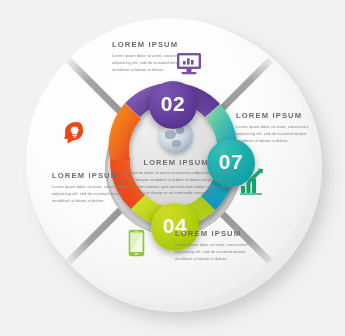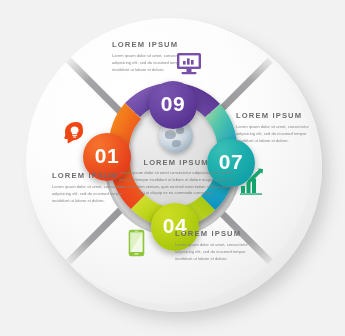--- a/index.html
+++ b/index.html
@@ -215,25 +215,22 @@
     </g>
   </svg>
 
   <div class="globe">
     <div class="land l1"></div>
     <div class="land l2"></div>
     <div class="land l3"></div>
     <div class="shine"></div>
   </div>
 
-  <div class="badge b1">
-    <span>01</span>
-  </div>
   <div class="badge b2">
-    <span>09</span>
+    <span>02</span>
   </div>
   <div class="badge b3">
     <span>07</span>
   </div>
   <div class="badge b4">
     <span>04</span>
   </div>
 
   <div class="center-text">
     <div class="center-title">LOREM IPSUM</div>

